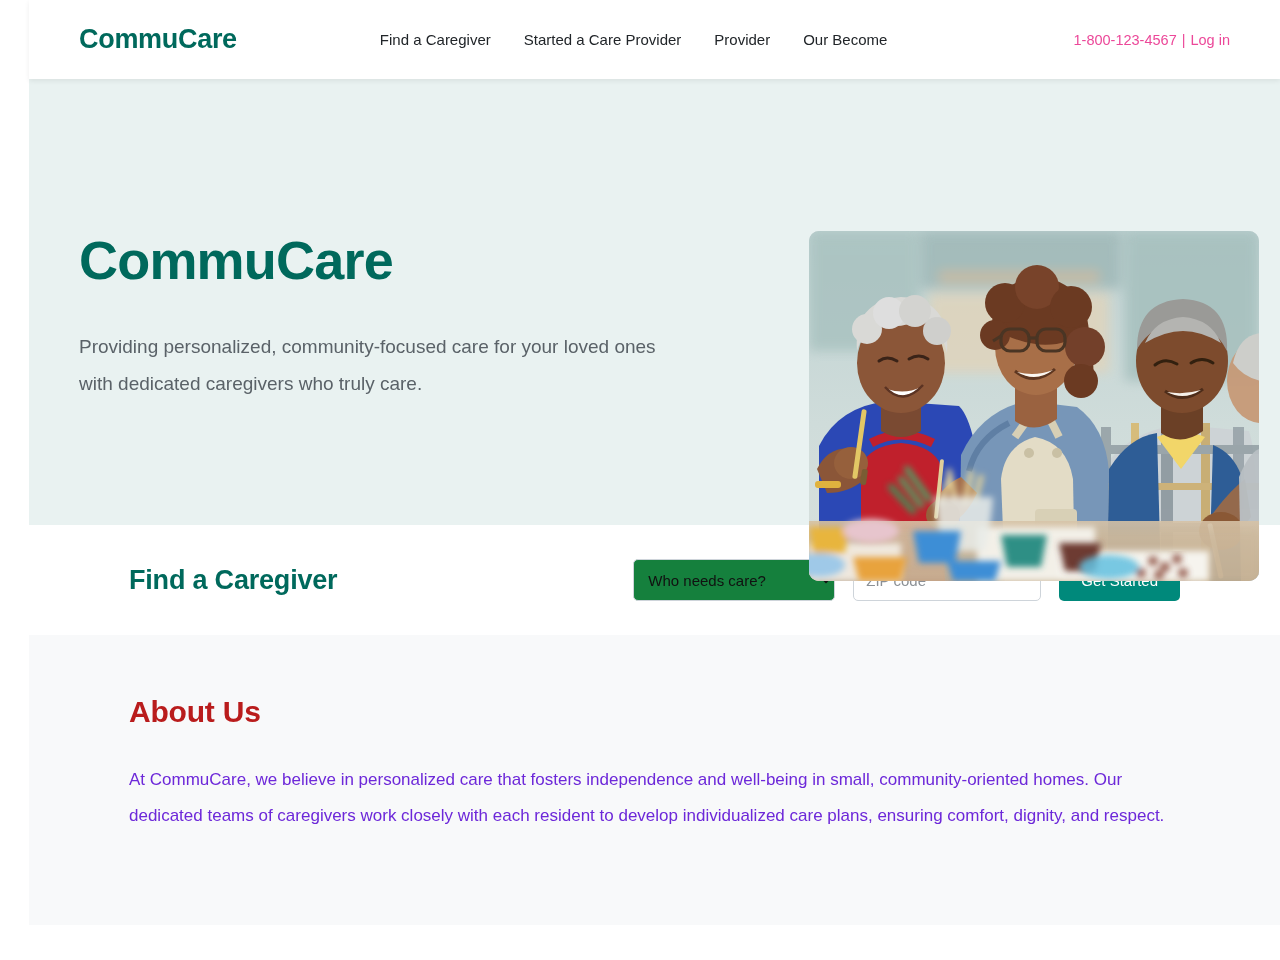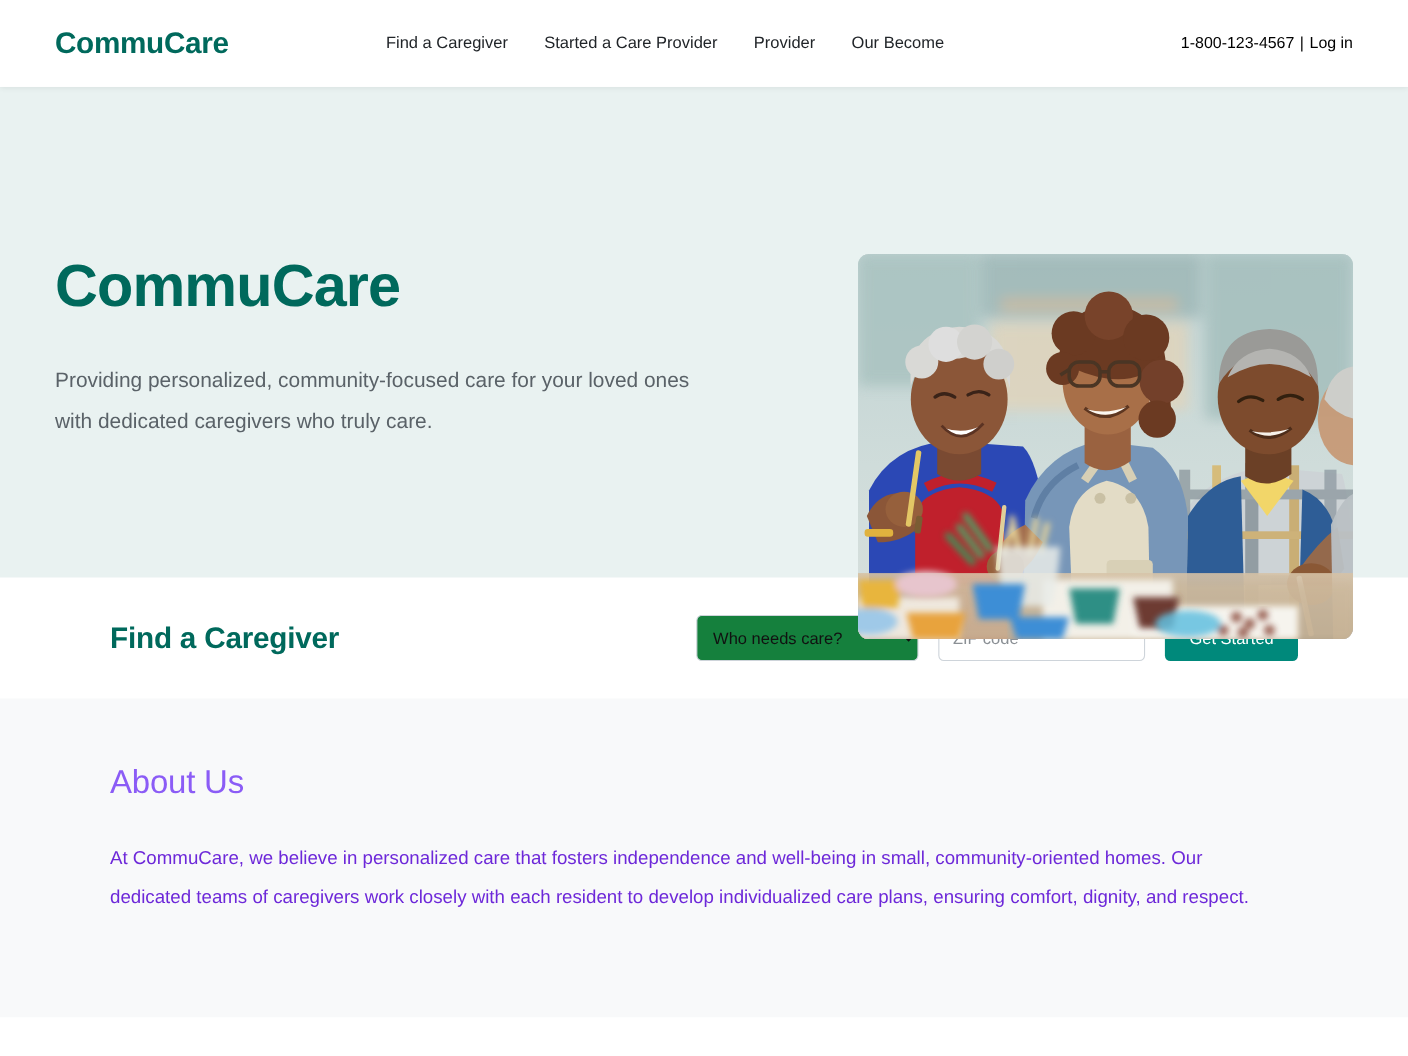--- a/index.html
+++ b/index.html
@@ -2,21 +2,21 @@
 <html><head>
 <meta charset="utf-8">
 <style>
   * { box-sizing: border-box; margin: 0; padding: 0; }
   html, body {
     width: 1280px; height: 960px;
     background: #ffffff;
     font-family: "Liberation Sans", sans-serif;
     -webkit-font-smoothing: antialiased;
   }
-  .page { width: 1280px; height: 960px; position: relative; overflow: hidden; }
+  .page { width: 1280px; height: 960px; position: relative; overflow: hidden; padding-left: 29px; }
 
   
   .header {
     height: 79px;
     background: #ffffff;
     display: flex;
     align-items: center;
     padding: 0 50px;
     box-shadow: 0 2px 5px rgba(0,0,0,0.07);
     position: relative;
@@ -39,21 +39,21 @@
     font-size: 15px;
     color: #212529;
     white-space: nowrap;
     cursor: pointer;
   }
   .header-right {
     margin-left: auto;
     display: flex;
     align-items: center;
     font-size: 14.5px;
-    color: #000000;
+    color: #ec4899;
     white-space: nowrap;
   }
   .header-right .sep { margin: 0 5px; }
   .header-right .link { cursor: pointer; }
 
   
   .hero {
     height: 446px;
     background: #e9f2f1;
     position: relative;
@@ -161,22 +161,22 @@
   }
 
   
   .about {
     height: 290px;
     background: #f8f9fa;
     padding: 60px 100px 0 100px;
   }
   .about-title {
     font-size: 30px;
-    font-weight: normal;
-    color: #8b5cf6;
+    font-weight: bold;
+    color: #b91c1c;
     letter-spacing: -0.2px;
   }
   .about-body {
     margin-top: 33px;
     font-size: 17px;
     line-height: 2.1;
     color: #6d28d9;
     max-width: 1045px;
   }
   .footer-space { height: 34px; background: #ffffff; }

